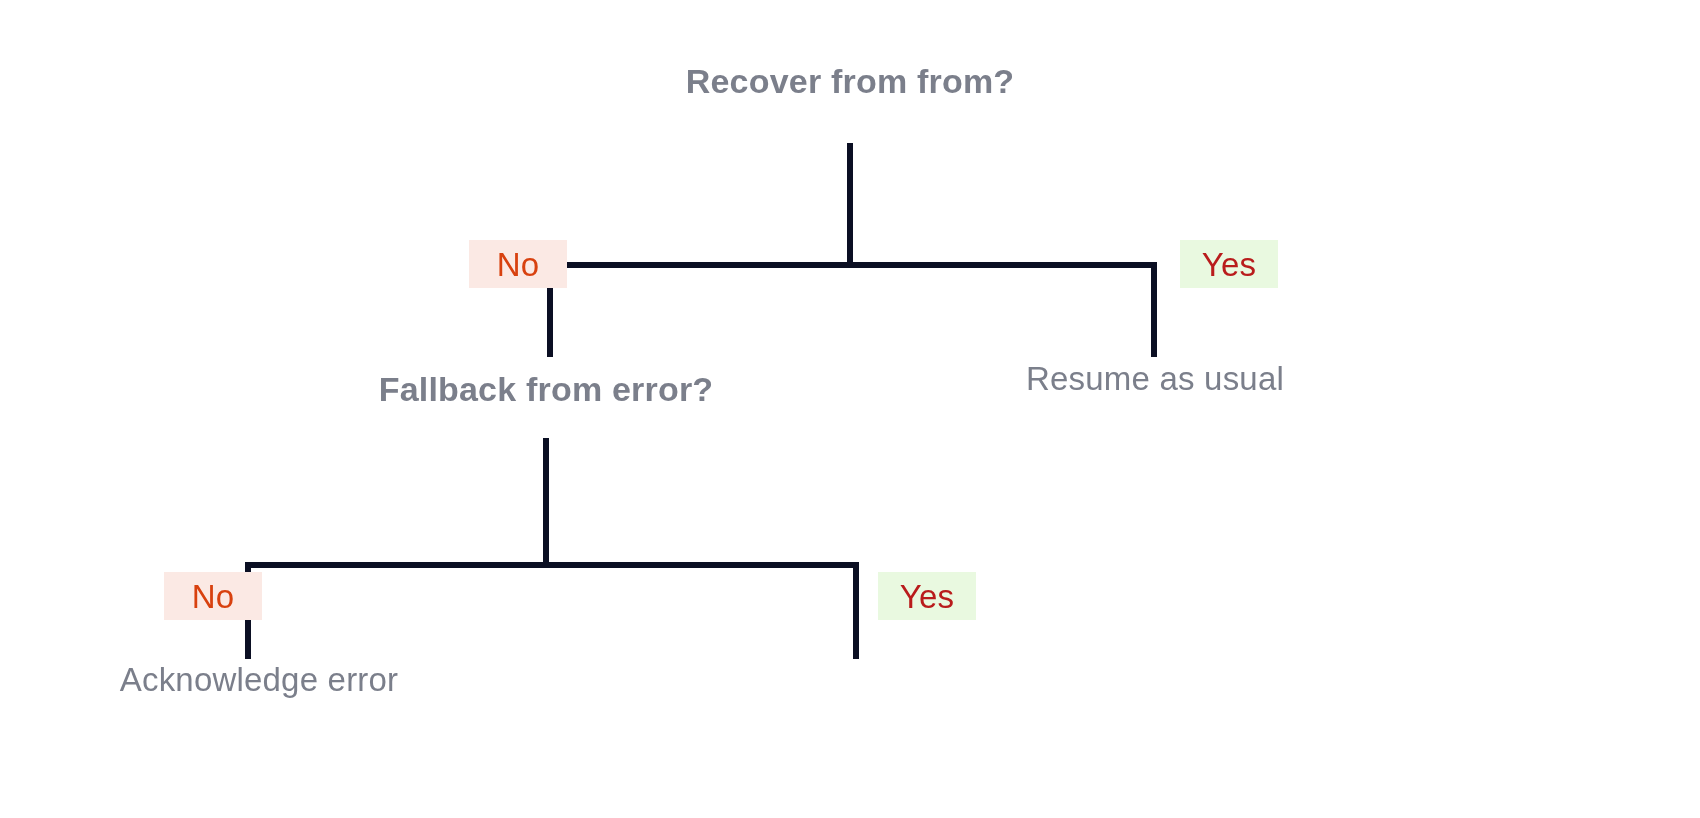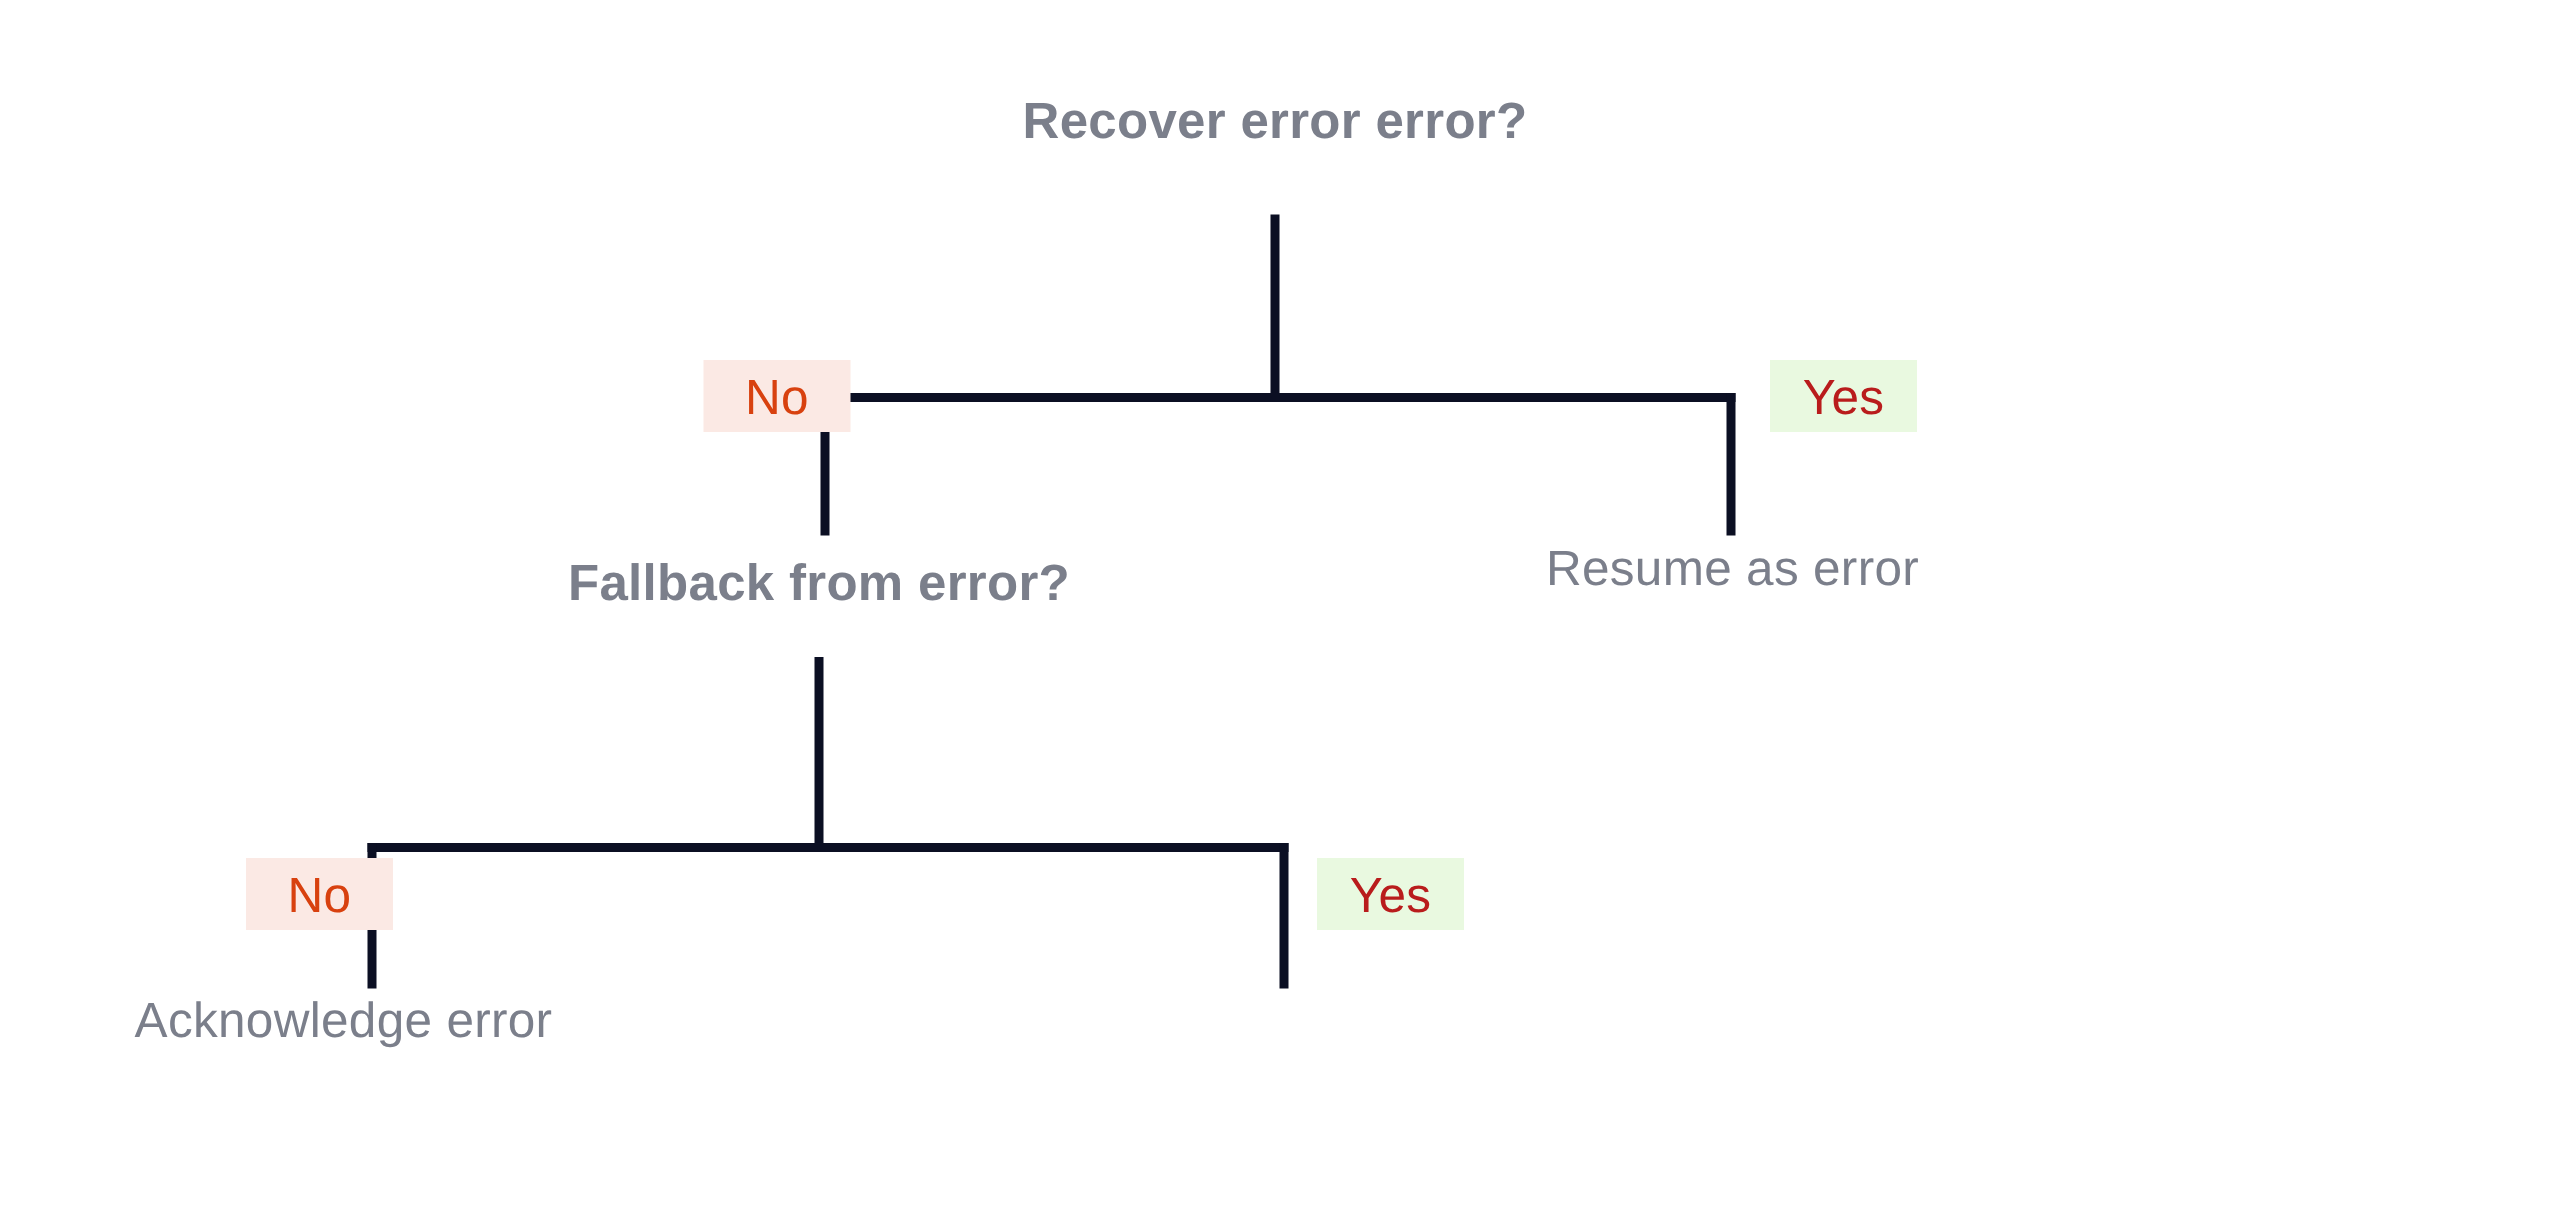--- a/index.html
+++ b/index.html
@@ -64,43 +64,43 @@
     background: #0b0f23;
   }
   .line.v { width: 6px; }
   .line.h { height: 6px; }
 </style>
 </head>
 <body>
 
 <div id="canvas">
 
-  <div class="node-label question" style="left:850px; top:64px;">Recover error error?</div>
+  <div class="node-label question" style="left:850px; top:64px;">Recover from from?</div>
 
   <div class="line v" style="left:847px; top:143px; height:125px;"></div>
 
   <div class="line h" style="left:547px; top:262px; width:610px;"></div>
 
   <div class="line v" style="left:547px; top:262px; height:95px;"></div>
 
   <div class="line v" style="left:1151px; top:262px; height:95px;"></div>
 
   <div class="edge-badge no" style="left:425px; top:240px; width:98px; height:48px;">No</div>
   <div class="edge-badge yes" style="left:1180px; top:240px; width:98px; height:48px;">Yes</div>
 
-  <div class="node-label leaf" style="left:1155px; top:362px;">Resume as error</div>
+  <div class="node-label leaf" style="left:1155px; top:362px;">Resume as usual</div>
 
   <div class="node-label question" style="left:546px; top:372px;">Fallback from error?</div>
 
   <div class="line v" style="left:543px; top:438px; height:125px;"></div>
 
   <div class="line h" style="left:245px; top:562px; width:614px;"></div>
 
   <div class="line v" style="left:245px; top:562px; height:97px;"></div>
 
   <div class="line v" style="left:853px; top:562px; height:97px;"></div>
 
   <div class="edge-badge no" style="left:120px; top:572px; width:98px; height:48px;">No</div>
   <div class="edge-badge yes" style="left:878px; top:572px; width:98px; height:48px;">Yes</div>
 
-  <div class="node-label leaf" style="left:229px; top:663px;">Acknowledge error</div>
+  <div class="node-label leaf" style="left:259px; top:663px;">Acknowledge error</div>
 
 </div>
 
 </body></html>

